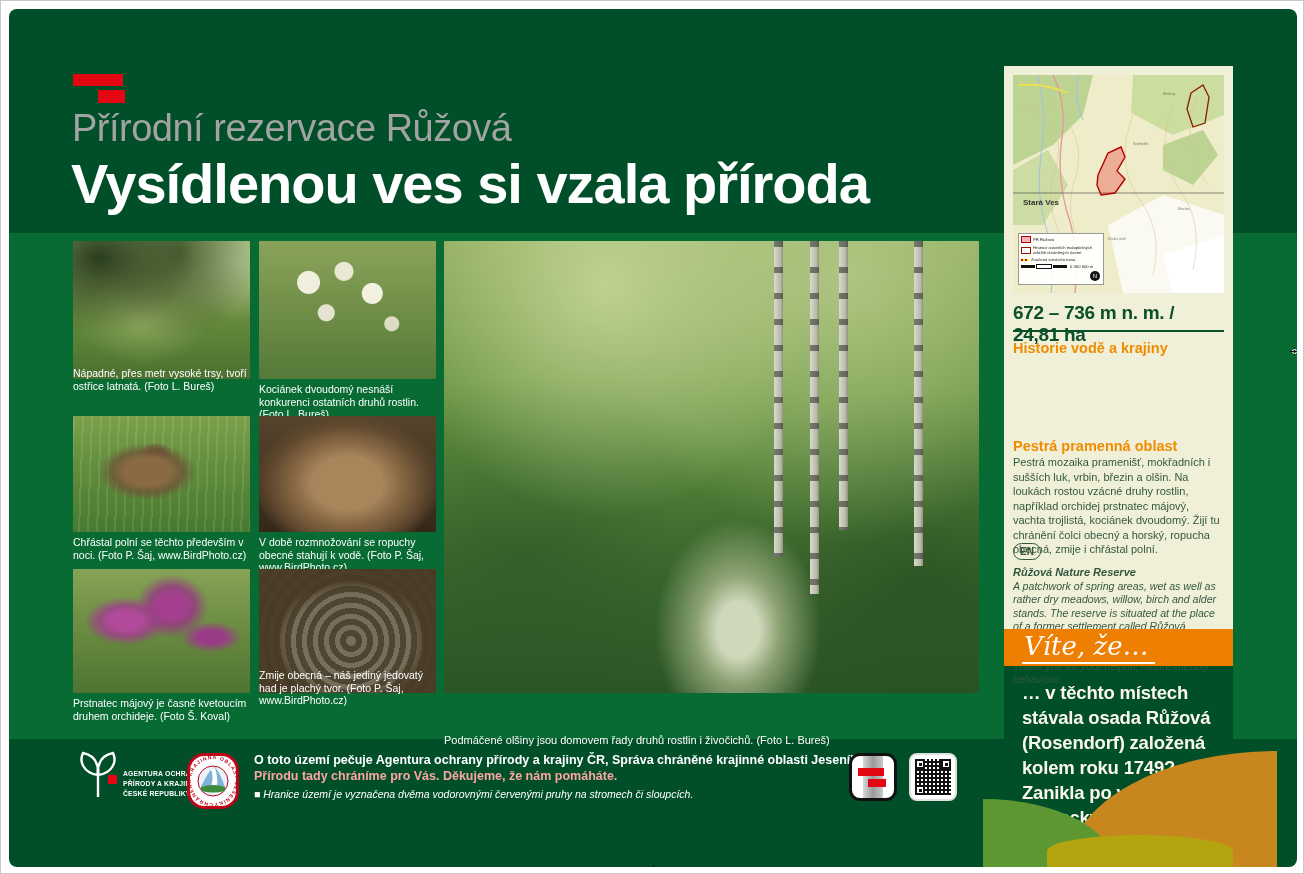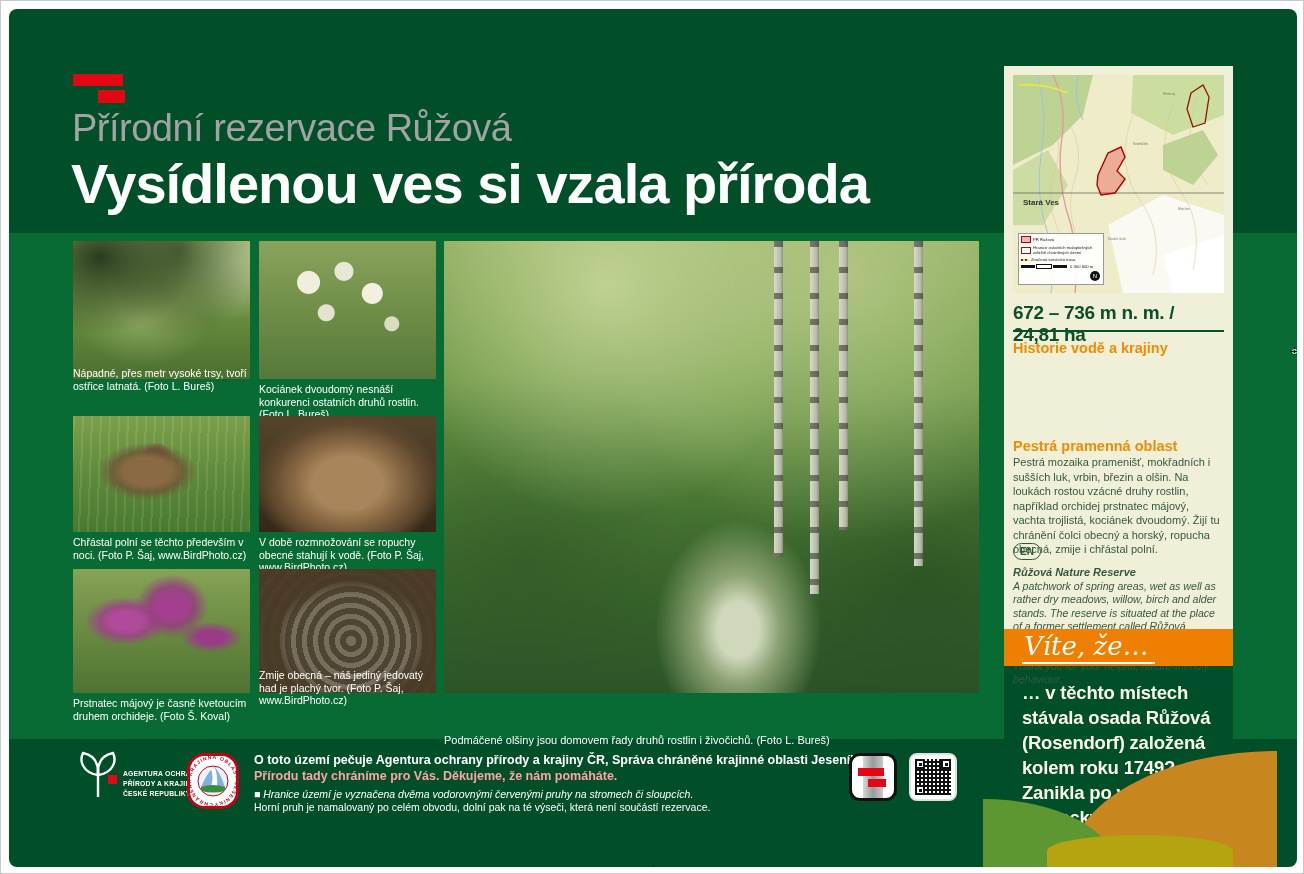--- a/index.html
+++ b/index.html
@@ -260,21 +260,20 @@
           <path id="badgecirc" d="M26,50 a22,22 0 1,1 0.01,0"></path>
         </defs>
     <text font-size="5" fill="#C00418" font-weight="bold" letter-spacing="1">
       <textPath href="#badgecirc">CHRÁNĚNÁ KRAJINNÁ OBLAST JESENÍKY</textPath>
     </text>
   </svg>
 
   <div class="foot-l1">O toto území pečuje Agentura ochrany přírody a krajiny ČR, Správa chráněné krajinné oblasti Jeseníky.</div>
   <div class="foot-l2">Přírodu tady chráníme pro Vás. Děkujeme, že nám pomáháte.</div>
   <div class="foot-l3">■ Hranice území je vyznačena dvěma vodorovnými červenými pruhy na stromech či sloupcích.</div>
-  <div class="foot-l4">Horní pruh je namalovaný po celém obvodu, dolní pak na té výseči, která není součástí rezervace.</div>
 
   <div class="marker-icon">
     <div class="marker-trunk"></div>
     <div class="marker-stripe" style="left:6px;top:12px;width:26px;"></div>
     <div class="marker-stripe" style="left:16px;top:23px;width:18px;"></div>
   </div>
 
   <div class="qr">
     <div class="qr-inner">
       <div class="qr-f" style="left:0;top:0;"></div>

